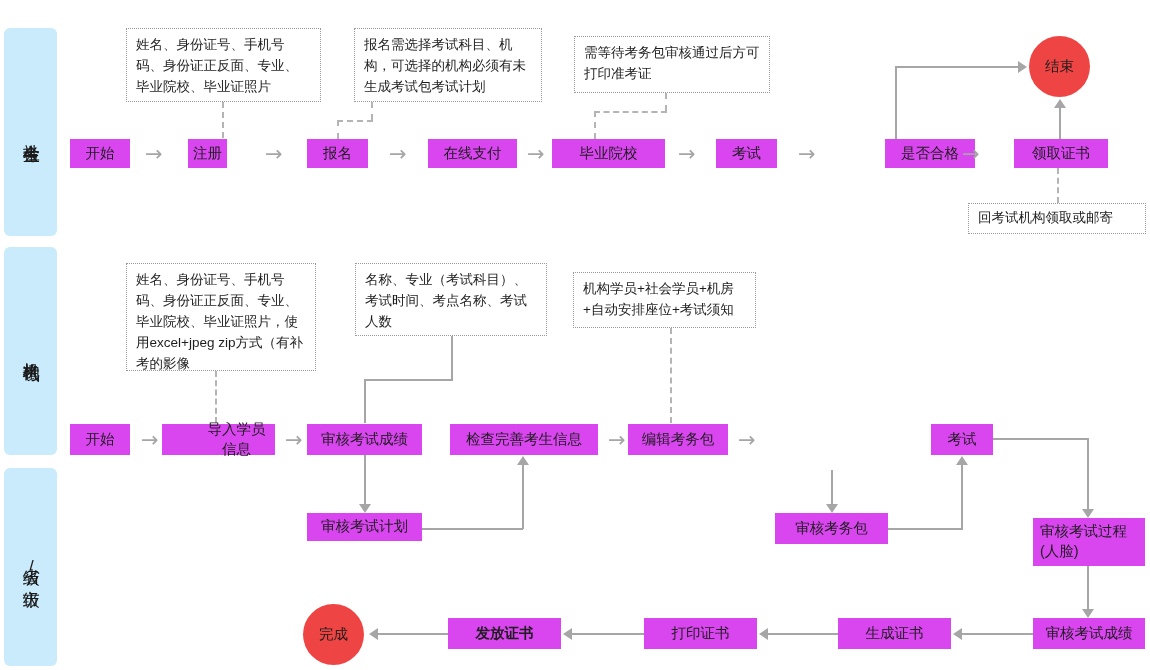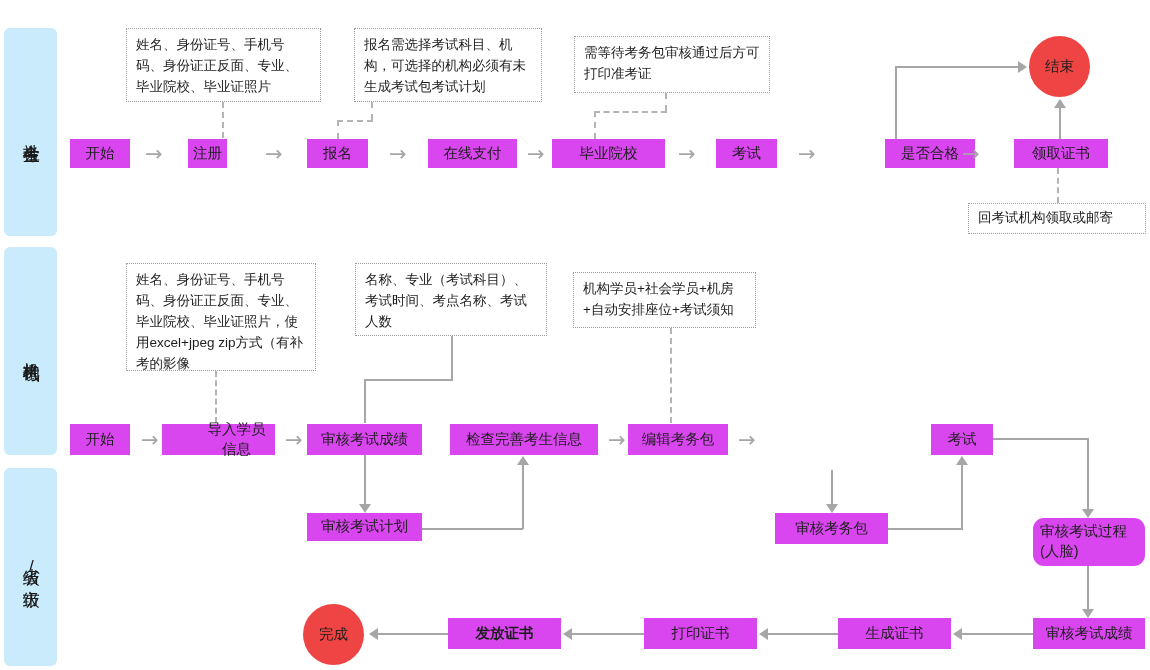--- a/index.html
+++ b/index.html
@@ -185,21 +185,21 @@
   <div class="vline" style="left:522px;top:465px;height:64px;"></div>
   <div class="ahead up" style="left:517px;top:456px;"></div>
 
   <div class="vline" style="left:831px;top:470px;height:34px;"></div>
   <div class="ahead down" style="left:826px;top:504px;"></div>
 
   <div class="hline" style="left:888px;top:528px;width:75px;"></div>
   <div class="vline" style="left:961px;top:465px;height:64px;"></div>
   <div class="ahead up" style="left:956px;top:456px;"></div>
 
-  <div class="node" style="left:1033px;top:518px;width:112px;height:48px;text-align:left;justify-content:flex-start;padding:3px 7px;line-height:1.35;border-radius:11px;">审核考试过程
+  <div class="node" style="left:1033px;top:518px;width:112px;height:48px;text-align:left;justify-content:flex-start;padding:3px 7px;line-height:1.35;">审核考试过程
 (人脸)</div>
 
   <div class="node" style="left:1033px;top:618px;width:112px;height:31px;">审核考试成绩</div>
 
   <div class="node" style="left:838px;top:618px;width:113px;height:31px;">生成证书</div>
 
   <div class="node bold" style="left:448px;top:618px;width:113px;height:31px;">发放证书</div>
 
   <div class="node" style="left:644px;top:618px;width:113px;height:31px;">打印证书</div>
 

